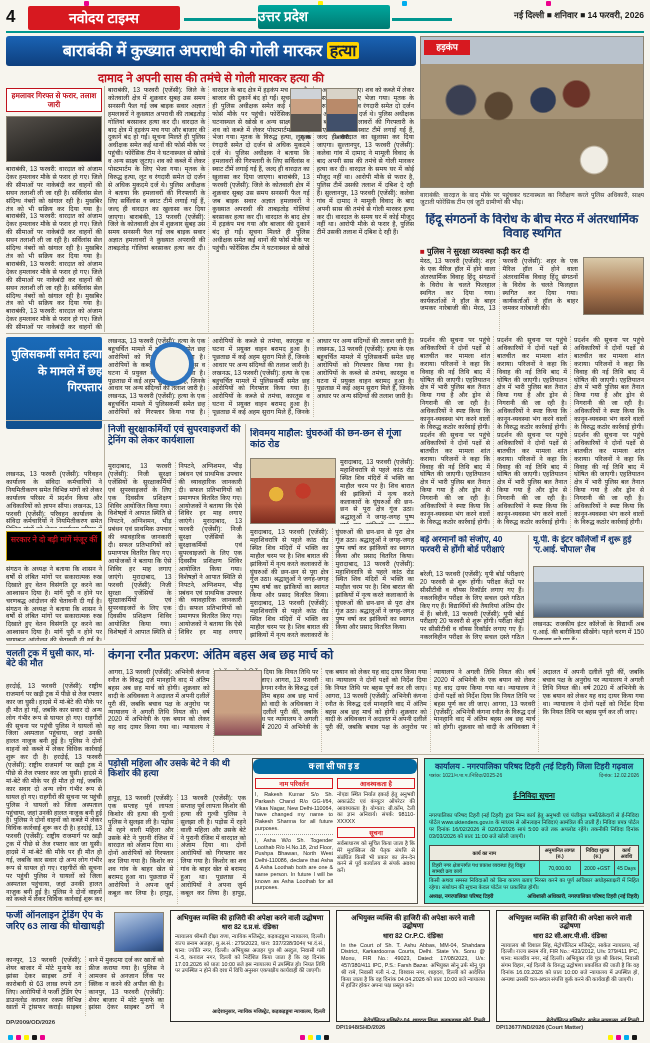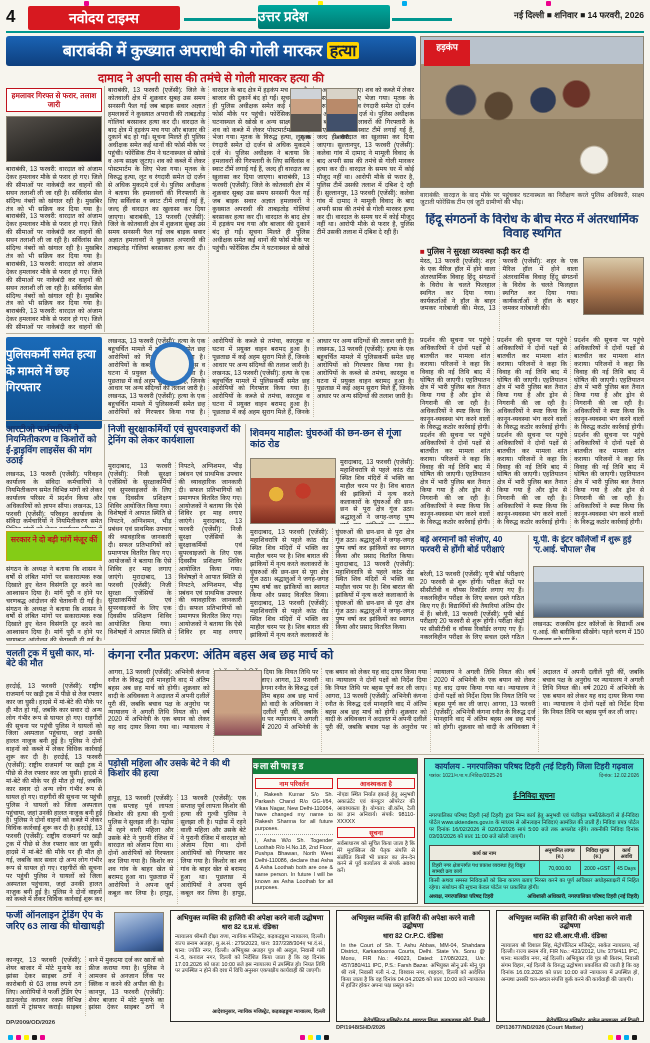--- a/index.html
+++ b/index.html
@@ -31,31 +31,31 @@
   .ph-procession{background:
     radial-gradient(circle at 30% 55%,#e8b33a 0 10%,transparent 11%),
     radial-gradient(circle at 62% 50%,#c23a2a 0 12%,transparent 13%),
     linear-gradient(180deg,#d9c9a8 0 30%,#b4543a 30% 70%,#7e2d1f 100%);}
   .ph-class{background:linear-gradient(180deg,#cdd6de 0 30%,#8fa3b5 30% 70%,#54657a);}
   .ph-pink{background:linear-gradient(180deg,#e8d9cf 0 30%,#caa183 30% 65%,#8c4a56);}
   .ph-blue{background:linear-gradient(160deg,#b9cde6,#4a6da8 70%,#22406e);}
   .dot{position:absolute;width:5px;height:5px;border-radius:1px;}
   .tagbox{background:#d71920;color:#fff;font-weight:bold;font-size:9px;line-height:15px;text-align:center;}
   .kicker{border:1.2px solid #c0121c;color:#c0121c;font-weight:bold;font-size:7.4px;line-height:1.25;text-align:center;padding:2px 1px;box-sizing:border-box;background:#fff;}
-  .bluebox{background:linear-gradient(180deg,#1a6ab8,#10508f);color:#fff;font-weight:bold;font-size:11.5px;line-height:1.45;text-align:left;padding:9px 0;box-sizing:border-box;border-radius:2px;font-family:Liberation Serif, serif;}
-  .yellowbox{background:#84cc16;border:1px solid #c9a40a;color:#c0121c;font-weight:bold;font-size:7.8px;line-height:1.25;text-align:center;padding:3px 2px;box-sizing:border-box;}
+  .bluebox{background:linear-gradient(180deg,#1a6ab8,#10508f);color:#fff;font-weight:bold;font-size:11.5px;line-height:1.45;text-align:right;padding:9px 0;box-sizing:border-box;border-radius:2px;}
+  .yellowbox{background:#000000;border:1px solid #c9a40a;color:#c0121c;font-weight:bold;font-size:7.8px;line-height:1.25;text-align:center;padding:3px 2px;box-sizing:border-box;}
   .emblem{position:absolute;width:44px;height:44px;border:5px solid #2f74bf;border-radius:50%;background:#f4f1e7;box-sizing:border-box;}
   .notice{border:1.2px solid #2a2a28;background:#fbfaf4;box-sizing:border-box;padding:3px 4px;}
   .notice h4{margin:0;font-size:6.9px;line-height:1.2;text-align:center;color:#111;}
   .notice h5{margin:1px 0 2px;font-size:6.7px;line-height:1.2;text-align:center;color:#111;}
   .cap{font-size:6.1px;line-height:7.4px;color:#2a2a28;text-align:justify;}
   table.tnd{width:100%;border-collapse:collapse;}
   table.tnd th,table.tnd td{border:0.8px solid #4c4a44;font-size:5.1px;line-height:6px;padding:1px 2px;text-align:center;vertical-align:middle;color:#1e1d1a;}
   table.tnd th{font-weight:bold;background:#eceadf;}
-  .cl-head{background:#15803d;color:#fff;font-weight:bold;font-size:9px;line-height:15px;text-align:left;letter-spacing:2px;}
+  .cl-head{background:#0369a1;color:#fff;font-weight:bold;font-size:9px;line-height:15px;text-align:center;letter-spacing:2px;border-radius:6px;}
   .cl-sub{border:1px solid #d71920;color:#d71920;font-weight:bold;font-size:6.4px;line-height:9px;text-align:center;margin:2px 0;}
 </style>
 </head>
 <body>
 
 <div class="page">
 
   <div class="dot" style="left:84px;top:1px;background:#ec008c;"></div>
   <div class="dot" style="left:318px;top:1px;background:#fff200;"></div>
   <div class="dot" style="left:402px;top:1px;background:#00adee;"></div>
@@ -83,39 +83,38 @@
   <div class="b txt cols3" style="left:108px;top:86px;width:306px;height:246px;">
     <span>बाराबंकी, 13 फरवरी (एजेंसी): जिले के कोतवाली क्षेत्र में शुक्रवार सुबह उस समय सनसनी फैल गई जब बाइक सवार अज्ञात हमलावरों ने कुख्यात अपराधी की ताबड़तोड़ गोलियां बरसाकर हत्या कर दी। वारदात के बाद क्षेत्र में हड़कंप मच गया और बाजार की दुकानें बंद हो गईं। सूचना मिलते ही पुलिस अधीक्षक समेत कई थानों की फोर्स मौके पर पहुंची। फोरेंसिक टीम ने घटनास्थल से खोखे व अन्य साक्ष्य जुटाए। शव को कब्जे में लेकर पोस्टमार्टम के लिए भेजा गया। मृतक के विरुद्ध हत्या, लूट व रंगदारी समेत दो दर्जन से अधिक मुकदमे दर्ज थे। पुलिस अधीक्षक ने बताया कि हमलावरों की गिरफ्तारी के लिए सर्विलांस व स्वाट टीमें लगाई गई हैं, जल्द ही वारदात का खुलासा कर दिया जाएगा। बाराबंकी, 13 फरवरी (एजेंसी): जिले के कोतवाली क्षेत्र में शुक्रवार सुबह उस समय सनसनी फैल गई जब बाइक सवार अज्ञात हमलावरों ने कुख्यात अपराधी की ताबड़तोड़ गोलियां बरसाकर हत्या कर दी। वारदात के बाद क्षेत्र में हड़कंप मच गया और बाजार की दुकानें बंद हो गईं। सूचना मिलते ही पुलिस अधीक्षक समेत कई थानों की फोर्स मौके पर पहुंची। फोरेंसिक टीम ने घटनास्थल से खोखे व अन्य साक्ष्य जुटाए। शव को कब्जे में लेकर पोस्टमार्टम के लिए भेजा गया। मृतक के विरुद्ध हत्या, लूट व रंगदारी समेत दो दर्जन से अधिक मुकदमे दर्ज थे। पुलिस अधीक्षक ने बताया कि हमलावरों की गिरफ्तारी के लिए सर्विलांस व स्वाट टीमें लगाई गई हैं, जल्द ही वारदात का खुलासा कर दिया जाएगा। बाराबंकी, 13 फरवरी (एजेंसी): जिले के कोतवाली क्षेत्र में शुक्रवार सुबह उस समय सनसनी फैल गई जब बाइक सवार अज्ञात हमलावरों ने कुख्यात अपराधी की ताबड़तोड़ गोलियां बरसाकर हत्या कर दी। वारदात के बाद क्षेत्र में हड़कंप मच गया और बाजार की दुकानें बंद हो गईं। सूचना मिलते ही पुलिस अधीक्षक समेत कई थानों की फोर्स मौके पर पहुंची। फोरेंसिक टीम ने घटनास्थल से खोखे व अन्य साक्ष्य जुटाए। शव को कब्जे में लेकर पोस्टमार्टम के लिए भेजा गया। मृतक के विरुद्ध हत्या, लूट व रंगदारी समेत दो दर्जन से अधिक मुकदमे दर्ज थे। पुलिस अधीक्षक ने बताया कि हमलावरों की गिरफ्तारी के लिए सर्विलांस व स्वाट टीमें लगाई गई हैं, जल्द ही वारदात का खुलासा कर दिया जाएगा।</span>
     <span>सुल्तानपुर, 13 फरवरी (एजेंसी): कलेवा गांव में दामाद ने मामूली विवाद के बाद अपनी सास की तमंचे से गोली मारकर हत्या कर दी। वारदात के समय घर में कोई मौजूद नहीं था। आरोपी मौके से फरार है, पुलिस टीमें उसकी तलाश में दबिश दे रही हैं। सुल्तानपुर, 13 फरवरी (एजेंसी): कलेवा गांव में दामाद ने मामूली विवाद के बाद अपनी सास की तमंचे से गोली मारकर हत्या कर दी। वारदात के समय घर में कोई मौजूद नहीं था। आरोपी मौके से फरार है, पुलिस टीमें उसकी तलाश में दबिश दे रही हैं।</span>
   </div>
   <div class="b photo ph-portrait1" style="left:290px;top:88px;width:32px;height:44px;"></div>
   <div class="b center" style="left:290px;top:133px;width:32px;font-size:5.4px;font-weight:bold;color:#333;">मृतक</div>
   <div class="b photo ph-portrait2" style="left:326px;top:88px;width:32px;height:44px;"></div>
   <div class="b center" style="left:326px;top:133px;width:32px;font-size:5.4px;font-weight:bold;color:#333;">आरोपी</div>
 
   <div class="b photo ph-crowd" style="left:420px;top:36px;width:224px;height:152px;"></div>
-  <div class="b tagbox" style="left:424px;top:40px;width:46px;height:26px;z-index:2;">हड़कंप</div>
+  <div class="b tagbox" style="left:424px;top:40px;width:46px;height:15px;z-index:2;">हड़कंप</div>
   <div class="b cap" style="left:420px;top:191px;width:224px;height:19px;">बाराबंकी: वारदात के बाद मौके पर पहुंचकर घटनास्थल का निरीक्षण करते पुलिस अधिकारी, साक्ष्य जुटाती फोरेंसिक टीम एवं जुटी ग्रामीणों की भीड़।</div>
 
   <div class="b hl navy center" style="left:420px;top:213px;width:224px;font-size:12px;">हिंदू संगठनों के विरोध के बीच मेरठ में अंतरधार्मिक विवाह स्थगित</div>
   <div class="b" style="left:420px;top:245px;width:224px;font-size:8px;font-weight:bold;color:#222;">
     <span style="color:#c0121c;">■ </span><span>पुलिस ने सुरक्षा व्यवस्था कड़ी कर दी</span>
   </div>
   <div class="b txt cols2" style="left:420px;top:257px;width:158px;height:74px;">मेरठ, 13 फरवरी (एजेंसी): शहर के एक मैरिज हॉल में होने वाला अंतरधार्मिक विवाह हिंदू संगठनों के विरोध के चलते फिलहाल स्थगित कर दिया गया। कार्यकर्ताओं ने हॉल के बाहर जमकर नारेबाजी की। मेरठ, 13 फरवरी (एजेंसी): शहर के एक मैरिज हॉल में होने वाला अंतरधार्मिक विवाह हिंदू संगठनों के विरोध के चलते फिलहाल स्थगित कर दिया गया। कार्यकर्ताओं ने हॉल के बाहर जमकर नारेबाजी की।</div>
   <div class="b photo ph-warm" style="left:583px;top:257px;width:61px;height:58px;"></div>
   <div class="b txt cols3" style="left:420px;top:336px;width:224px;height:192px;">प्रदर्शन की सूचना पर पहुंचे अधिकारियों ने दोनों पक्षों से बातचीत कर मामला शांत कराया। परिजनों ने कहा कि विवाह की नई तिथि बाद में घोषित की जाएगी। एहतियातन क्षेत्र में भारी पुलिस बल तैनात किया गया है और ड्रोन से निगरानी की जा रही है। अधिकारियों ने स्पष्ट किया कि कानून-व्यवस्था भंग करने वालों के विरुद्ध कठोर कार्रवाई होगी। प्रदर्शन की सूचना पर पहुंचे अधिकारियों ने दोनों पक्षों से बातचीत कर मामला शांत कराया। परिजनों ने कहा कि विवाह की नई तिथि बाद में घोषित की जाएगी। एहतियातन क्षेत्र में भारी पुलिस बल तैनात किया गया है और ड्रोन से निगरानी की जा रही है। अधिकारियों ने स्पष्ट किया कि कानून-व्यवस्था भंग करने वालों के विरुद्ध कठोर कार्रवाई होगी। प्रदर्शन की सूचना पर पहुंचे अधिकारियों ने दोनों पक्षों से बातचीत कर मामला शांत कराया। परिजनों ने कहा कि विवाह की नई तिथि बाद में घोषित की जाएगी। एहतियातन क्षेत्र में भारी पुलिस बल तैनात किया गया है और ड्रोन से निगरानी की जा रही है। अधिकारियों ने स्पष्ट किया कि कानून-व्यवस्था भंग करने वालों के विरुद्ध कठोर कार्रवाई होगी। प्रदर्शन की सूचना पर पहुंचे अधिकारियों ने दोनों पक्षों से बातचीत कर मामला शांत कराया। परिजनों ने कहा कि विवाह की नई तिथि बाद में घोषित की जाएगी। एहतियातन क्षेत्र में भारी पुलिस बल तैनात किया गया है और ड्रोन से निगरानी की जा रही है। अधिकारियों ने स्पष्ट किया कि कानून-व्यवस्था भंग करने वालों के विरुद्ध कठोर कार्रवाई होगी। प्रदर्शन की सूचना पर पहुंचे अधिकारियों ने दोनों पक्षों से बातचीत कर मामला शांत कराया। परिजनों ने कहा कि विवाह की नई तिथि बाद में घोषित की जाएगी। एहतियातन क्षेत्र में भारी पुलिस बल तैनात किया गया है और ड्रोन से निगरानी की जा रही है। अधिकारियों ने स्पष्ट किया कि कानून-व्यवस्था भंग करने वालों के विरुद्ध कठोर कार्रवाई होगी। प्रदर्शन की सूचना पर पहुंचे अधिकारियों ने दोनों पक्षों से बातचीत कर मामला शांत कराया। परिजनों ने कहा कि विवाह की नई तिथि बाद में घोषित की जाएगी। एहतियातन क्षेत्र में भारी पुलिस बल तैनात किया गया है और ड्रोन से निगरानी की जा रही है। अधिकारियों ने स्पष्ट किया कि कानून-व्यवस्था भंग करने वालों के विरुद्ध कठोर कार्रवाई होगी।</div>
 
   <div class="hrule" style="left:6px;top:333px;width:408px;"></div>
   <div class="b bluebox" style="left:6px;top:337px;width:96px;height:92px;">पुलिसकर्मी समेत हत्या के मामले में छह गिरफ्तार</div>
   <div class="b txt cols3" style="left:108px;top:337px;width:306px;height:80px;">लखनऊ, 13 फरवरी (एजेंसी): हत्या के एक बहुचर्चित मामले में पुलिसकर्मी समेत छह आरोपियों को गिरफ्तार किया गया है। आरोपियों के कब्जे से तमंचा, कारतूस व घटना में प्रयुक्त वाहन बरामद हुआ है। पूछताछ में कई अहम सुराग मिले हैं, जिनके आधार पर अन्य संदिग्धों की तलाश जारी है। लखनऊ, 13 फरवरी (एजेंसी): हत्या के एक बहुचर्चित मामले में पुलिसकर्मी समेत छह आरोपियों को गिरफ्तार किया गया है। आरोपियों के कब्जे से तमंचा, कारतूस व घटना में प्रयुक्त वाहन बरामद हुआ है। पूछताछ में कई अहम सुराग मिले हैं, जिनके आधार पर अन्य संदिग्धों की तलाश जारी है। लखनऊ, 13 फरवरी (एजेंसी): हत्या के एक बहुचर्चित मामले में पुलिसकर्मी समेत छह आरोपियों को गिरफ्तार किया गया है। आरोपियों के कब्जे से तमंचा, कारतूस व घटना में प्रयुक्त वाहन बरामद हुआ है। पूछताछ में कई अहम सुराग मिले हैं, जिनके आधार पर अन्य संदिग्धों की तलाश जारी है। लखनऊ, 13 फरवरी (एजेंसी): हत्या के एक बहुचर्चित मामले में पुलिसकर्मी समेत छह आरोपियों को गिरफ्तार किया गया है। आरोपियों के कब्जे से तमंचा, कारतूस व घटना में प्रयुक्त वाहन बरामद हुआ है। पूछताछ में कई अहम सुराग मिले हैं, जिनके आधार पर अन्य संदिग्धों की तलाश जारी है।</div>
   <div class="emblem" style="left:150px;top:342px;"></div>
 
   <div class="hrule" style="left:6px;top:420px;width:408px;"></div>
 
-  <div class="b hl navy" style="left:6px;top:424px;width:96px;font-size:9px;">आरटीओ कर्मचारियों ने नियमितीकरण व किशोरों को ई-ड्राइविंग लाइसेंस की मांग उठाई</div>
   <div class="b txt" style="left:6px;top:470px;width:96px;height:58px;">लखनऊ, 13 फरवरी (एजेंसी): परिवहन कार्यालय के संविदा कर्मचारियों ने नियमितीकरण समेत विभिन्न मांगों को लेकर कार्यालय परिसर में प्रदर्शन किया और अधिकारियों को ज्ञापन सौंपा। लखनऊ, 13 फरवरी (एजेंसी): परिवहन कार्यालय के संविदा कर्मचारियों ने नियमितीकरण समेत विभिन्न मांगों को लेकर कार्यालय परिसर में प्रदर्शन किया और अधिकारियों को ज्ञापन सौंपा।</div>
   <div class="b yellowbox" style="left:6px;top:531px;width:96px;height:30px;">सरकार ने दो बड़ी मांगें मंजूर कीं</div>
   <div class="b txt" style="left:6px;top:565px;width:96px;height:76px;">संगठन के अध्यक्ष ने बताया कि शासन ने वर्षों से लंबित मांगों पर सकारात्मक रुख दिखाते हुए वेतन विसंगति दूर करने का आश्वासन दिया है। मांगें पूरी न होने पर चरणबद्ध आंदोलन की चेतावनी दी गई है। संगठन के अध्यक्ष ने बताया कि शासन ने वर्षों से लंबित मांगों पर सकारात्मक रुख दिखाते हुए वेतन विसंगति दूर करने का आश्वासन दिया है। मांगें पूरी न होने पर चरणबद्ध आंदोलन की चेतावनी दी गई है। संगठन के अध्यक्ष ने बताया कि शासन ने वर्षों से लंबित मांगों पर सकारात्मक रुख दिखाते हुए वेतन विसंगति दूर करने का आश्वासन दिया है। मांगें पूरी न होने पर चरणबद्ध आंदोलन की चेतावनी दी गई है।</div>
 
   <div class="vrule" style="left:104px;top:424px;height:216px;"></div>
 
   <div class="b hl navy" style="left:108px;top:424px;width:134px;font-size:9.5px;">निजी सुरक्षाकर्मियों एवं सुपरवाइजरों की ट्रेनिंग को लेकर कार्यशाला</div>
   <div class="b txt cols2" style="left:108px;top:462px;width:134px;height:178px;">मुरादाबाद, 13 फरवरी (एजेंसी): निजी सुरक्षा एजेंसियों के सुरक्षाकर्मियों एवं सुपरवाइजरों के लिए एक दिवसीय प्रशिक्षण शिविर आयोजित किया गया। विशेषज्ञों ने आपात स्थिति से निपटने, अग्निशमन, भीड़ प्रबंधन एवं प्राथमिक उपचार की व्यावहारिक जानकारी दी। सफल प्रतिभागियों को प्रमाणपत्र वितरित किए गए। आयोजकों ने बताया कि ऐसे शिविर हर माह लगाए जाएंगे। मुरादाबाद, 13 फरवरी (एजेंसी): निजी सुरक्षा एजेंसियों के सुरक्षाकर्मियों एवं सुपरवाइजरों के लिए एक दिवसीय प्रशिक्षण शिविर आयोजित किया गया। विशेषज्ञों ने आपात स्थिति से निपटने, अग्निशमन, भीड़ प्रबंधन एवं प्राथमिक उपचार की व्यावहारिक जानकारी दी। सफल प्रतिभागियों को प्रमाणपत्र वितरित किए गए। आयोजकों ने बताया कि ऐसे शिविर हर माह लगाए जाएंगे। मुरादाबाद, 13 फरवरी (एजेंसी): निजी सुरक्षा एजेंसियों के सुरक्षाकर्मियों एवं सुपरवाइजरों के लिए एक दिवसीय प्रशिक्षण शिविर आयोजित किया गया। विशेषज्ञों ने आपात स्थिति से निपटने, अग्निशमन, भीड़ प्रबंधन एवं प्राथमिक उपचार की व्यावहारिक जानकारी दी। सफल प्रतिभागियों को प्रमाणपत्र वितरित किए गए। आयोजकों ने बताया कि ऐसे शिविर हर माह लगाए जाएंगे। मुरादाबाद, 13 फरवरी (एजेंसी): निजी सुरक्षा एजेंसियों के सुरक्षाकर्मियों एवं सुपरवाइजरों के लिए एक दिवसीय प्रशिक्षण शिविर आयोजित किया गया। विशेषज्ञों ने आपात स्थिति से निपटने, अग्निशमन, भीड़ प्रबंधन एवं प्राथमिक उपचार की व्यावहारिक जानकारी दी। सफल प्रतिभागियों को प्रमाणपत्र वितरित किए गए। आयोजकों ने बताया कि ऐसे शिविर हर माह लगाए जाएंगे।</div>
 
   <div class="vrule" style="left:245px;top:424px;height:216px;"></div>

